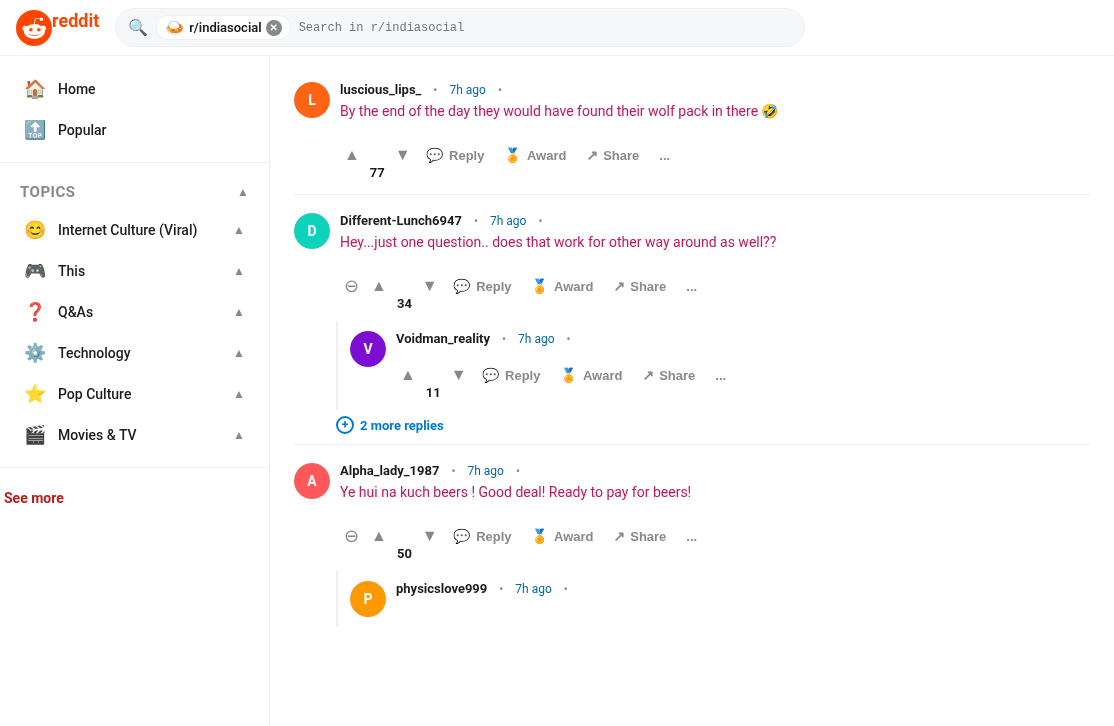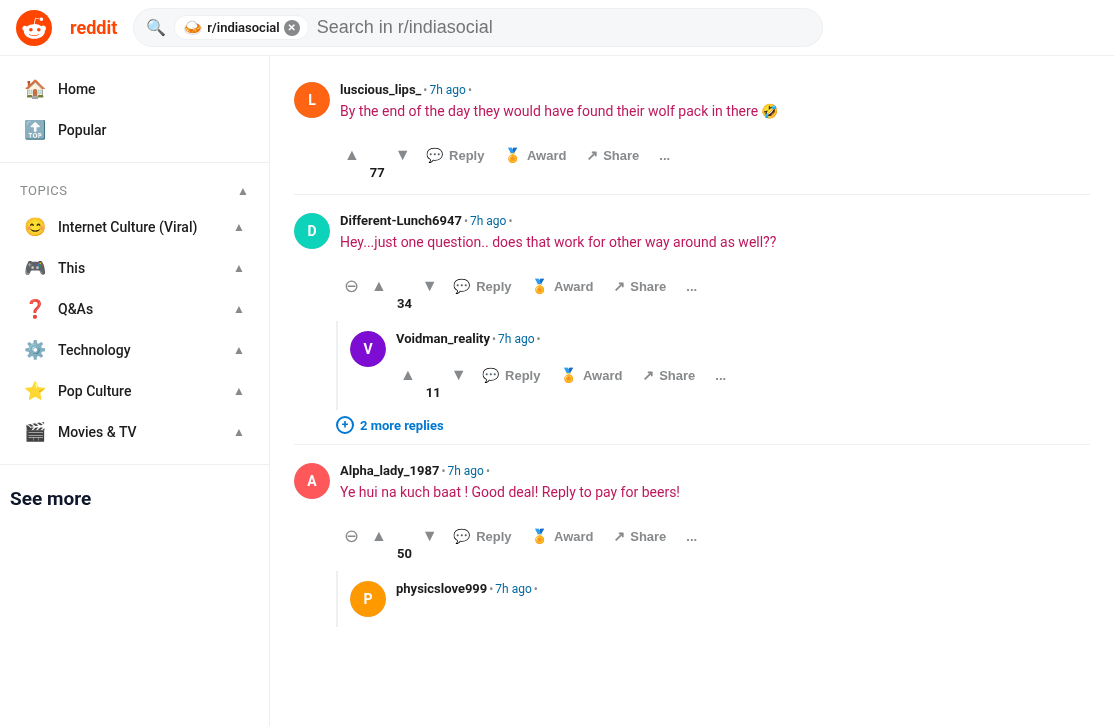--- a/index.html
+++ b/index.html
@@ -13,22 +13,21 @@
       border-bottom: 1px solid #edeff1;
       gap: 16px;
       height: 56px;
       position: sticky;
       top: 0;
       background: #fff;
       z-index: 100;
     }
     .logo {
       display: flex;
-      align-items: center;
-      gap: 18px;
+      gap: 0;
       text-decoration: none;
     }
     .logo-icon {
       width: 36px;
       height: 36px;
     }
     .logo-text {
       font-size: 18px;
       font-weight: 700;
       color: #ff4500;
@@ -69,23 +68,24 @@
       height: 16px;
       display: flex;
       align-items: center;
       justify-content: center;
       font-size: 10px;
     }
     .search-input {
       border: none;
       background: transparent;
       outline: none;
-      font-size: 18px;
+      font-size: 12px;
       color: #878a8c;
       flex: 1;
+      font-family: Liberation Mono, monospace;
     }
 
     
     .layout {
       display: flex;
       min-height: calc(100vh - 56px);
     }
 
     
     .sidebar {
@@ -110,41 +110,41 @@
     .nav-icon { font-size: 18px; color: #1c1c1c; width: 22px; text-align: center; }
 
     .sidebar-divider { border: none; border-top: 1px solid #edeff1; margin: 12px 0; }
 
     .topics-header {
       display: flex;
       align-items: center;
       justify-content: space-between;
       padding: 8px 20px;
     }
-    .topics-label { font-size: 13px; font-weight: 400; color: #878a8c; letter-spacing: 0.5px; text-transform: uppercase; }
+    .topics-label { font-size: 15px; font-weight: 700; color: #878a8c; letter-spacing: 0.5px; text-transform: uppercase; }
     .chevron { font-size: 12px; color: #878a8c; }
 
     .topic-item {
       display: flex;
       align-items: center;
       justify-content: space-between;
       padding: 10px 20px;
       cursor: pointer;
       margin: 0 4px;
       border-radius: 4px;
     }
     .topic-left { display: flex; align-items: center; gap: 12px; }
     .topic-icon { font-size: 18px; color: #1c1c1c; width: 22px; text-align: center; }
     .topic-label { font-size: 14px; font-weight: 500; }
 
     .see-more {
-      padding: 10px 10px;
-      font-size: 19px;
+      padding: 10px 4px;
+      font-size: 14px;
       font-weight: 700;
-      color: #0f172a;
+      color: #b91c1c;
       cursor: pointer;
     }
 
     
     .main {
       flex: 1;
       padding: 16px 24px;
       overflow-y: auto;
     }
 
@@ -173,21 +173,21 @@
       justify-content: center;
       font-size: 14px;
       font-weight: 700;
       color: #fff;
     }
 
     .comment-body { flex: 1; }
     .comment-meta {
       display: flex;
       align-items: center;
-      gap: 2px;
+      gap: 12px;
       margin-bottom: 4px;
     }
     .comment-author { font-size: 13px; font-weight: 700; color: #1c1c1c; }
     .comment-dot { color: #878a8c; font-size: 12px; }
     .comment-time { font-size: 12px; color: #0369a1; }
 
     .comment-text {
       font-size: 14px;
       color: #be185d;
       line-height: 1.5;
@@ -500,21 +500,21 @@
         <div class="comment-avatar">
           <div class="avatar-circle" style="background: #ff585b;">A</div>
         </div>
         <div class="comment-body">
           <div class="comment-meta">
             <span class="comment-author">Alpha_lady_1987</span>
             <span class="comment-dot">•</span>
             <span class="comment-time">7h ago</span>
             <span class="comment-dot">•</span>
           </div>
-          <div class="comment-text">Ye hui na kuch baat ! Good deal! Reply to pay for beers!</div>
+          <div class="comment-text">Ye hui na kuch beers ! Good deal! Ready to pay for beers!</div>
           <div class="comment-actions">
             <button class="collapse-btn">⊖</button>
             <div class="vote-section">
               <button class="vote-btn">▲</button>
               <span class="vote-count">50</span>
               <button class="vote-btn">▼</button>
             </div>
             <button class="action-btn">
               <span class="action-icon">💬</span>
               <span>Reply</span>

